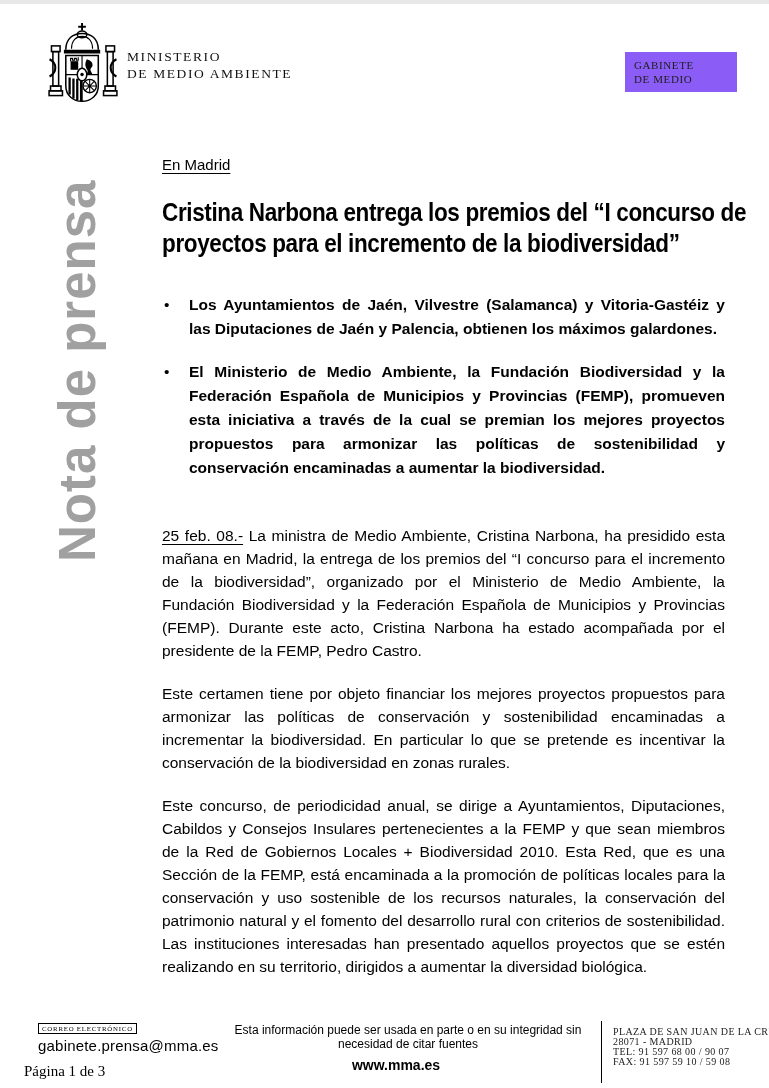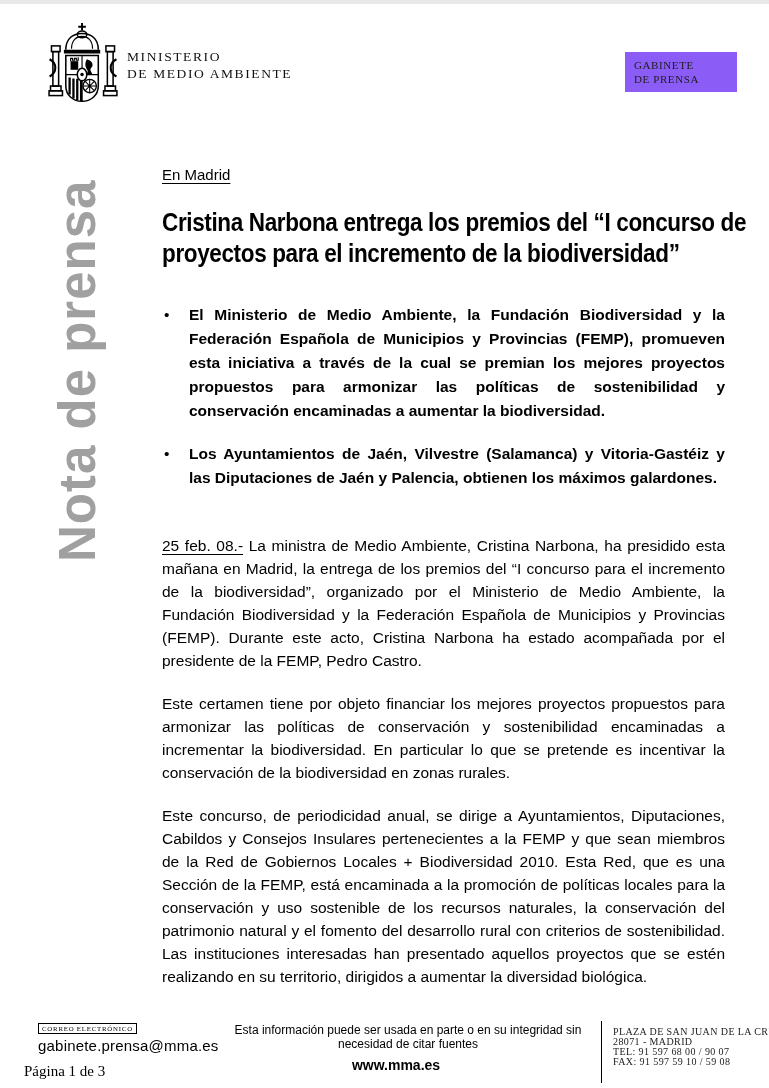--- a/index.html
+++ b/index.html
@@ -31,21 +31,21 @@
 
   
   .vertical-banner{
     position:absolute;left:48px;top:558px;
     transform:rotate(-90deg);transform-origin:0 0;
     white-space:nowrap;
     font-size:51px;font-weight:bold;letter-spacing:1px;
   }
 
   
-  .content{position:absolute;left:162px;top:162px;width:563px;}
+  .content{position:absolute;left:162px;top:152px;width:563px;}
   .dateline{
     font-size:15px;text-decoration:underline;text-underline-offset:3px;
     margin:0 0 24px 0;
   }
   .doc-title{margin:0 0 34px 0;}
   .doc-title .tline{
     display:block;white-space:nowrap;
     font-size:25px;font-weight:bold;line-height:31px;
     letter-spacing:-0.4px;
     transform:scaleX(0.90);transform-origin:0 50%;
@@ -145,37 +145,37 @@
     <path d="M80 44 c-8 4 -8 14 0 18" stroke-width="2.2"></path>
   </svg>
 
   <div class="ministry">
     <div>MINISTERIO</div>
     <div>DE MEDIO AMBIENTE</div>
   </div>
 
   <div class="press-badge" style="background: #8b5cf6;">
     <div>GABINETE</div>
-    <div>DE PRENSA</div>
+    <div>DE MEDIO</div>
   </div>
 
   <div class="vertical-banner" style="color: rgb(160, 160, 160);">Nota de prensa</div>
 
   <div class="content">
 
     <p class="dateline">En Madrid</p>
 
     <h1 class="doc-title">
       <span class="tline">Cristina Narbona entrega los premios del “I concurso de</span>
       <span class="tline">proyectos para el incremento de la biodiversidad”</span>
     </h1>
 
     <ul class="bullets">
+      <li>Los Ayuntamientos de Jaén, Vilvestre (Salamanca) y Vitoria-Gastéiz y las Diputaciones de Jaén y Palencia, obtienen los máximos galardones.</li>
       <li>El Ministerio de Medio Ambiente, la Fundación Biodiversidad y la Federación Española de Municipios y Provincias (FEMP), promueven esta iniciativa a través de la cual se premian los mejores proyectos propuestos para armonizar las políticas de sostenibilidad y conservación encaminadas a aumentar la biodiversidad.</li>
-      <li>Los Ayuntamientos de Jaén, Vilvestre (Salamanca) y Vitoria-Gastéiz y las Diputaciones de Jaén y Palencia, obtienen los máximos galardones.</li>
     </ul>
 
     <p class="para"><span class="date-lead">25 feb. 08.-</span>
       <span>La ministra de Medio Ambiente, Cristina Narbona, ha presidido esta mañana en Madrid, la entrega de los premios del “I concurso para el incremento de la biodiversidad”, organizado por el Ministerio de Medio Ambiente, la Fundación Biodiversidad y la Federación Española de Municipios y Provincias (FEMP). Durante este acto, Cristina Narbona ha estado acompañada por el presidente de la FEMP, Pedro Castro.</span></p>
 
     <p class="para">Este certamen tiene por objeto financiar los mejores proyectos propuestos para armonizar las políticas de conservación y sostenibilidad encaminadas a incrementar la biodiversidad. En particular lo que se pretende es incentivar la conservación de la biodiversidad en zonas rurales.</p>
 
     <p class="para">Este concurso, de periodicidad anual, se dirige a Ayuntamientos, Diputaciones, Cabildos y Consejos Insulares pertenecientes a la FEMP y que sean miembros de la Red de Gobiernos Locales + Biodiversidad 2010. Esta Red, que es una Sección de la FEMP, está encaminada a la promoción de políticas locales para la conservación y uso sostenible de los recursos naturales, la conservación del patrimonio natural y el fomento del desarrollo rural con criterios de sostenibilidad. Las instituciones interesadas han presentado aquellos proyectos que se estén realizando en su territorio, dirigidos a aumentar la diversidad  biológica.</p>
   </div>
 

